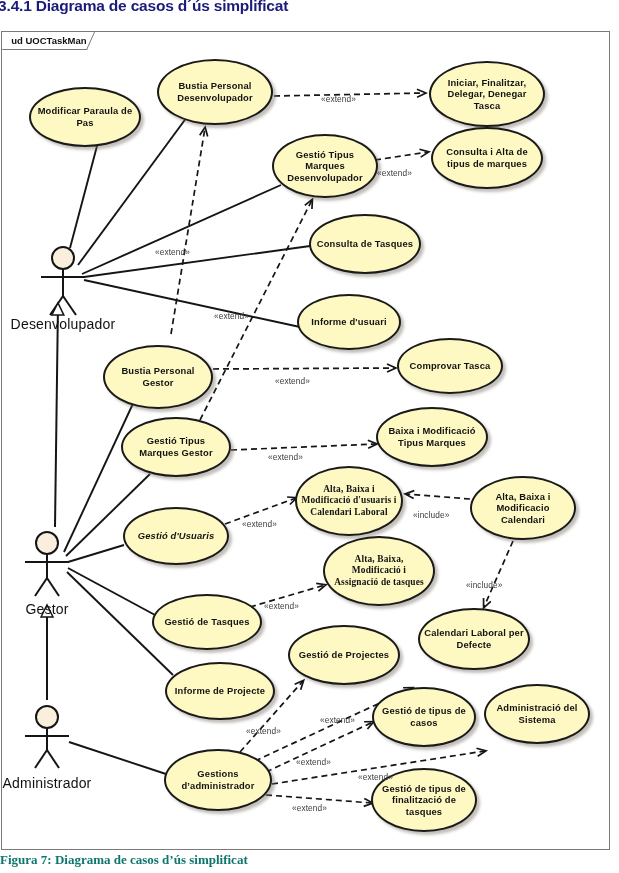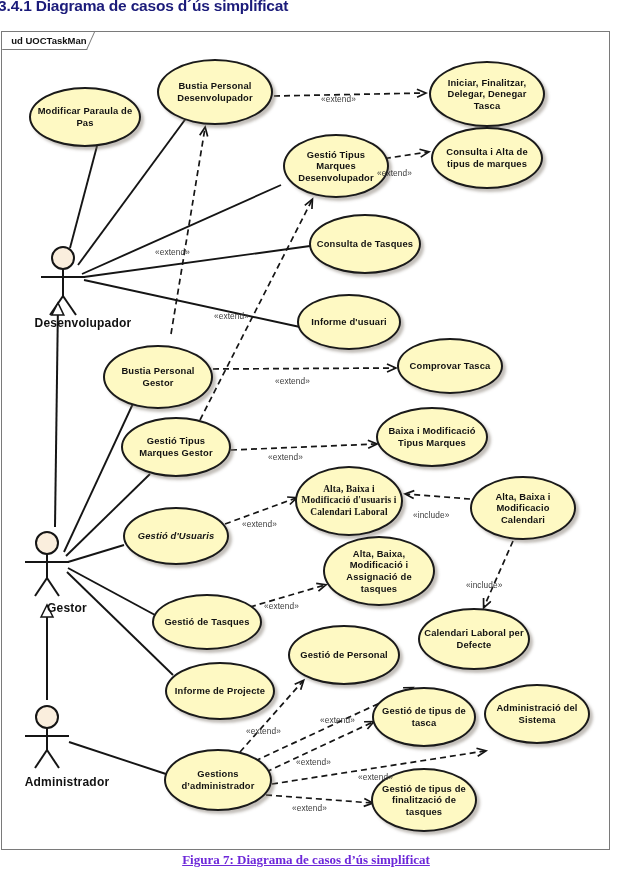--- a/index.html
+++ b/index.html
@@ -58,44 +58,42 @@
     font-size:9.4px;
     font-weight:bold;
     color:#121212;
     line-height:11.6px;
     box-sizing:border-box;
     padding:2px 4px;
     letter-spacing:0.15px;
   }
   .actor-label{
     position:absolute;
-    font-size:12px;
-    font-weight:bold;
+    font-size:14px;
+    font-weight:normal;
     color:#111;
     text-align:center;
     white-space:nowrap;
     letter-spacing:0.2px;
-    margin-left:20px;
   }
   .stereo{
     position:absolute;
     font-size:8.3px;
     color:#3a3a3a;
     white-space:nowrap;
     letter-spacing:0.1px;
   }
   #caption{
     position:absolute;
     left:0; top:852px; width:612px;
-    text-align:center;
+    text-align:left;
     font-family:"Liberation Serif", serif;
     font-size:13px;
     font-weight:bold;
-    color:#6d28d9;
-    text-decoration:underline;
+    color:#0f766e;
   }
 </style>
 </head>
 <body>
 
 <div id="heading">.3.4.1  Diagrama de casos d´ús simplificat</div>
 
 <div id="frame">
   <div id="frame-tab">
     <span>ud UOCTaskMan</span>
@@ -180,37 +178,37 @@
   <g id="includes" stroke="#151515" stroke-width="1.7" fill="none" stroke-dasharray="6,4">
     <line x1="470" y1="499" x2="406" y2="494" marker-end="url(#openArrow)"></line>
     <line x1="513" y1="541" x2="484" y2="607" marker-end="url(#openArrow)"></line>
   </g>
 </svg>
 
 <div id="usecases-layer">
     <div class="uc" style="left: 29px; top: 87px; width: 112px; height: 60px;">Modificar Paraula de Pas</div>
     <div class="uc" style="left: 157px; top: 59px; width: 116px; height: 66px;">Bustia Personal Desenvolupador</div>
     <div class="uc" style="left: 429px; top: 61px; width: 116px; height: 66px;">Iniciar, Finalitzar, Delegar, Denegar Tasca</div>
-    <div class="uc" style="left: 283px; top: 134px; width: 106px; height: 64px; text-align: center;">Gestió Tipus Marques Desenvolupador</div>
+    <div class="uc" style="left: 272px; top: 134px; width: 106px; height: 64px; text-align: center;">Gestió Tipus Marques Desenvolupador</div>
     <div class="uc" style="left: 431px; top: 127px; width: 112px; height: 62px; text-align: center;">Consulta i Alta de tipus de marques</div>
     <div class="uc" style="left: 309px; top: 214px; width: 112px; height: 60px;">Consulta de Tasques</div>
     <div class="uc" style="left: 297px; top: 294px; width: 104px; height: 56px;">Informe d'usuari</div>
     <div class="uc" style="left: 103px; top: 345px; width: 110px; height: 64px;">Bustia Personal Gestor</div>
     <div class="uc" style="left: 397px; top: 338px; width: 106px; height: 56px;">Comprovar Tasca</div>
     <div class="uc" style="left: 121px; top: 417px; width: 110px; height: 60px;">Gestió Tipus Marques Gestor</div>
     <div class="uc" style="left: 376px; top: 407px; width: 112px; height: 60px;">Baixa i Modificació Tipus Marques</div>
     <div class="uc" style="left: 295px; top: 466px; width: 108px; height: 70px; font-family: Liberation Serif, serif;">Alta, Baixa i Modificació d'usuaris i Calendari Laboral</div>
     <div class="uc" style="left: 470px; top: 476px; width: 106px; height: 64px;">Alta, Baixa i Modificacio Calendari</div>
     <div class="uc" style="left: 123px; top: 507px; width: 106px; height: 58px; font-style: italic;">Gestió d'Usuaris</div>
-    <div class="uc" style="left: 323px; top: 536px; width: 112px; height: 70px;">Alta, Baixa, Modificació i Assignació de tasques</div>
+    <div class="uc" style="left: 323px; top: 536px; width: 112px; height: 70px; font-family: Liberation Serif, serif;">Alta, Baixa, Modificació i Assignació de tasques</div>
     <div class="uc" style="left: 152px; top: 594px; width: 110px; height: 56px;">Gestió de Tasques</div>
     <div class="uc" style="left: 418px; top: 608px; width: 112px; height: 62px;">Calendari Laboral per Defecte</div>
-    <div class="uc" style="left: 288px; top: 625px; width: 112px; height: 60px;">Gestió de Personal</div>
+    <div class="uc" style="left: 288px; top: 625px; width: 112px; height: 60px;">Gestió de Projectes</div>
     <div class="uc" style="left: 165px; top: 662px; width: 110px; height: 58px;">Informe de Projecte</div>
-    <div class="uc" style="left: 372px; top: 687px; width: 104px; height: 60px;">Gestió de tipus de tasca</div>
+    <div class="uc" style="left: 372px; top: 687px; width: 104px; height: 60px;">Gestió de tipus de casos</div>
     <div class="uc" style="left: 484px; top: 684px; width: 106px; height: 60px;">Administració del Sistema</div>
     <div class="uc" style="left: 164px; top: 749px; width: 108px; height: 62px;">Gestions d’administrador</div>
     <div class="uc" style="left: 371px; top: 768px; width: 106px; height: 64px;">Gestió de tipus de finalització de tasques</div>
   </div>
 <div id="actorlabels-layer">
     <div class="actor-label" style="left: 3px; top: 316px; width: 120px;">Desenvolupador</div>
     <div class="actor-label" style="left: -13px; top: 601px; width: 120px;">Gestor</div>
     <div class="actor-label" style="left: -13px; top: 775px; width: 120px;">Administrador</div>
   </div>
 <div id="stereotypes-layer">

